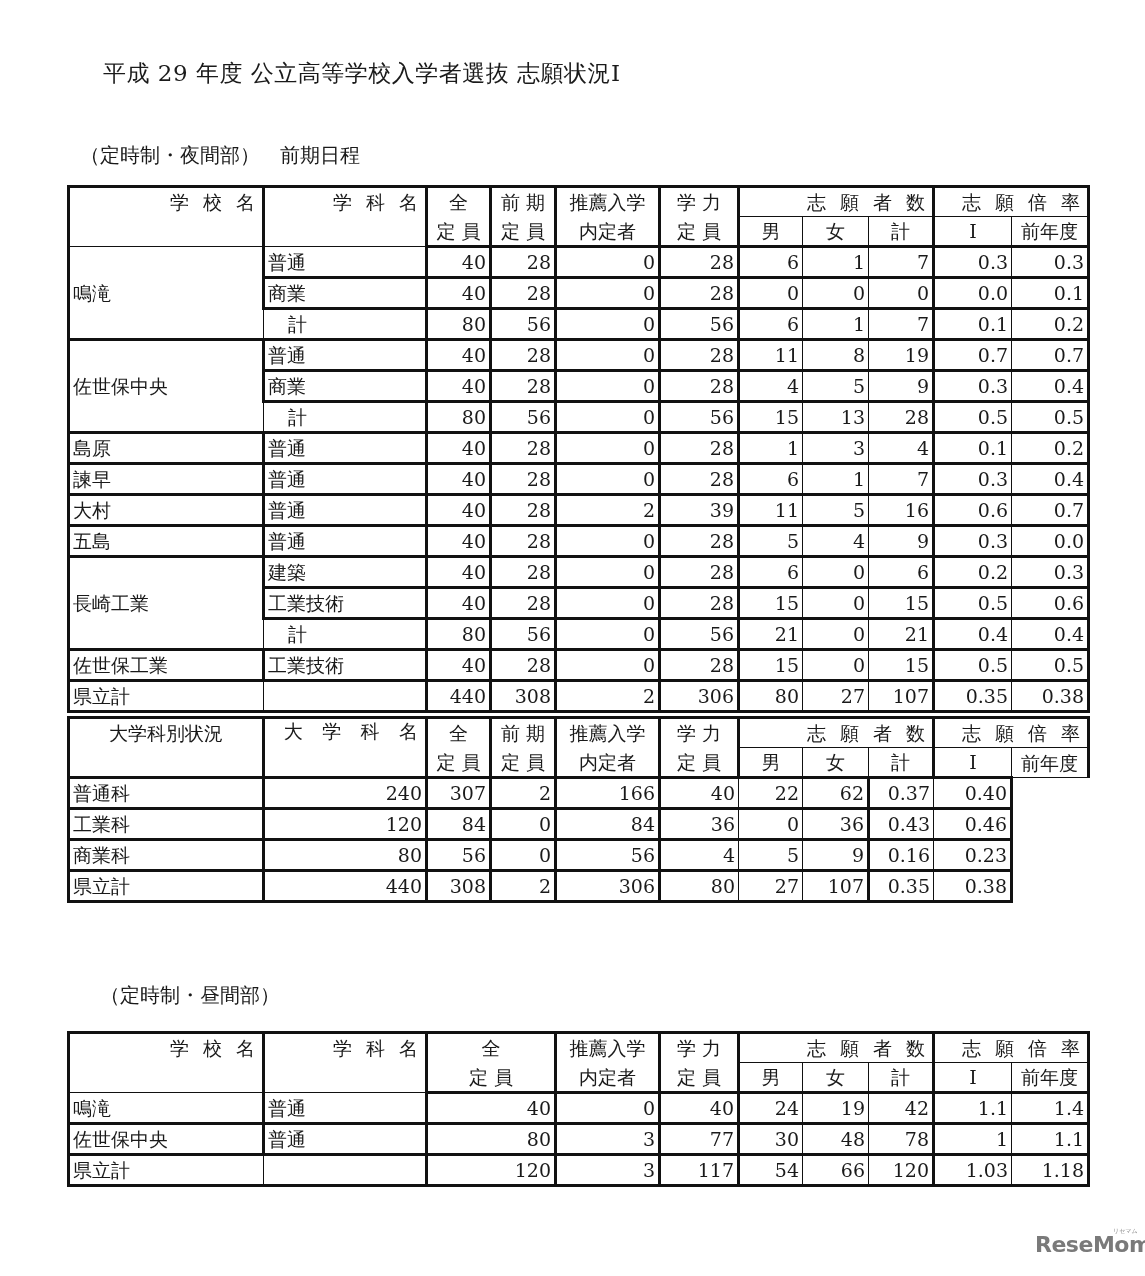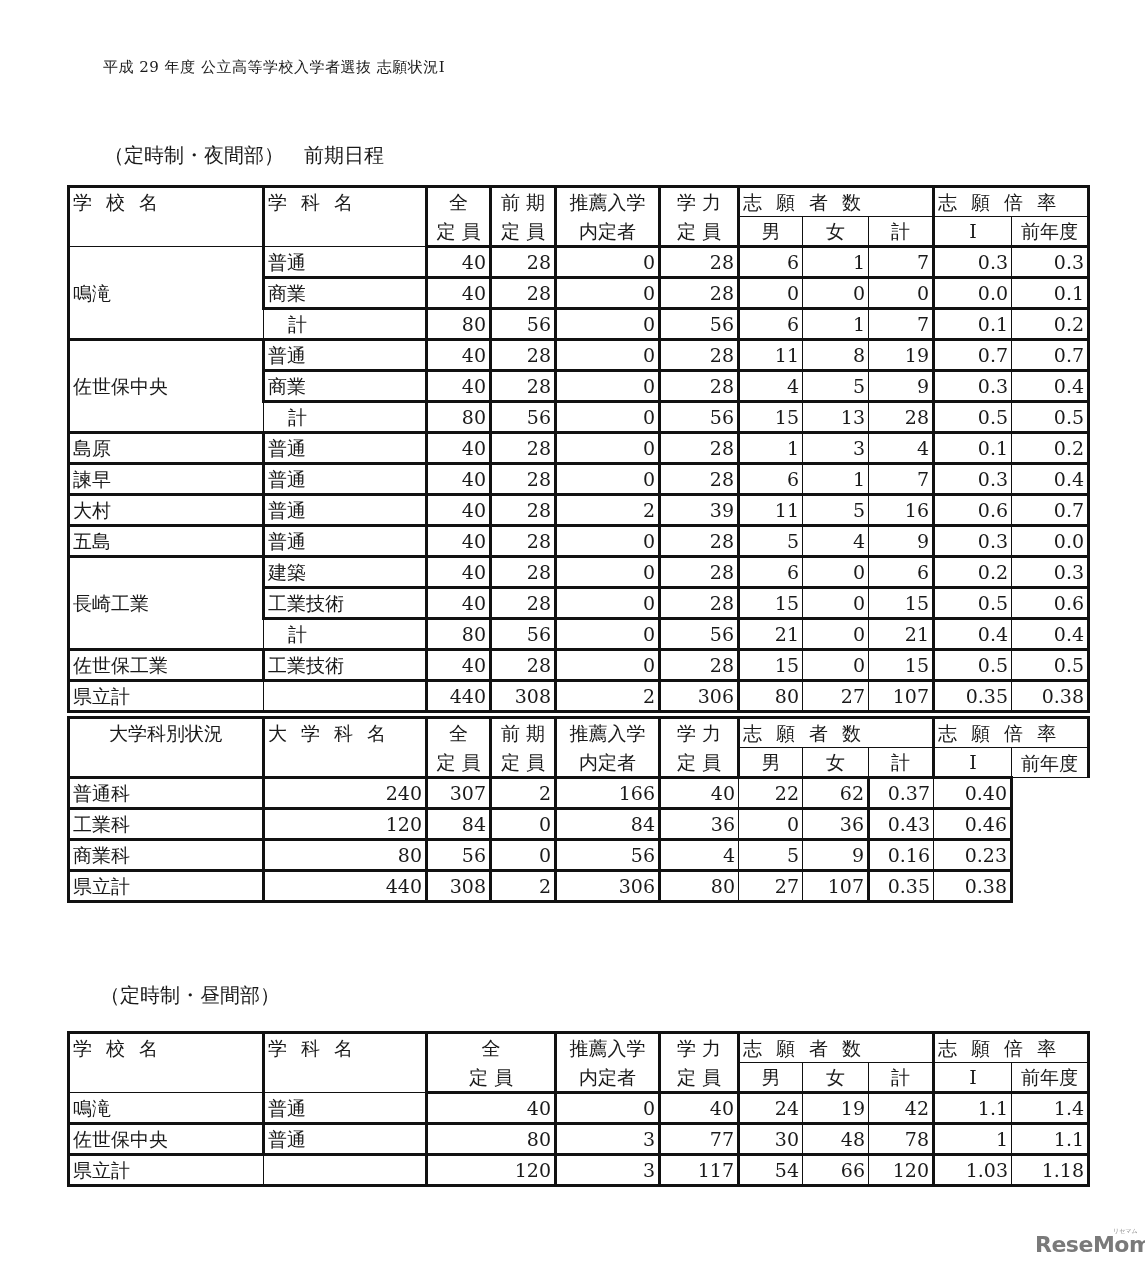--- a/index.html
+++ b/index.html
@@ -1,42 +1,42 @@
 <!DOCTYPE html>
 <html><head>
 <meta charset="utf-8">
 <style>
   html, body { margin:0; padding:0; background:#ffffff; }
   body { width:1145px; height:1276px; position:relative; overflow:hidden;
          font-family:"DejaVu Serif","Liberation Serif",serif; color:#1a1a1a; }
-  .title { position:absolute; left:103px; top:58px; font-size:15px; letter-spacing:0.5px; white-space:nowrap; }
+  .title { position:absolute; left:103px; top:58px; font-size:23px; letter-spacing:0.5px; white-space:nowrap; }
   .section { position:absolute; font-size:20px; white-space:nowrap; }
   table.t { position:absolute; border-collapse:collapse; table-layout:fixed; font-size:19px; }
   table.t td { border:1px solid #111; padding:0 3px; height:28px; line-height:28px; white-space:nowrap; overflow:hidden; }
-  table.t td.h { text-align:left; letter-spacing:4px; }
+  table.t td.h { text-align:right; letter-spacing:4px; }
   table.t td.hc { text-align:center; }
   table.t td.n { text-align:right; }
   table.t td.l { text-align:left;margin-top:28px; }
   table.t td.ind { text-align:left; padding-left:24px; }
   .bt { border-top:3px solid #111 !important; }
   .bb { border-bottom:3px solid #111 !important; }
   .bl { border-left:3px solid #111 !important; }
   .br { border-right:3px solid #111 !important; }
   .nob { border-bottom:none !important; }
   .not { border-top:none !important;margin-left:21px; }
   .logo { position:absolute; left:1035px; top:1232px; font-family:"DejaVu Sans","Liberation Sans",sans-serif;
           font-weight:bold; font-size:22px; color:#7a7a7a; letter-spacing:-0.5px; }
   .logo-sub { position:absolute; left:1113px; top:1227px; font-family:"DejaVu Sans",sans-serif; font-size:6px; color:#888; }
 </style>
 </head>
 <body>
 
 <div class="title">平成 29 年度 公立高等学校入学者選抜 志願状況Ⅰ</div>
 
-<div class="section" style="left:104px;top:142px;">（定時制・夜間部）　前期日程</div>
+<div class="section" style="left:80px;top:142px;">（定時制・夜間部）　前期日程</div>
 
 <table class="t" id="tbl-night" style="left:67px;top:185px;width:1020px;">
   <colgroup>
     <col style="width:195px">
       <col style="width:163px">
       <col style="width:64px">
       <col style="width:65px">
     <col style="width:104px">
       <col style="width:79px">
       <col style="width:64px">
@@ -271,21 +271,21 @@
       <col style="width:79px">
       <col style="width:64px">
       <col style="width:66px">
     <col style="width:65px">
       <col style="width:78px">
       <col style="width:77px">
   </colgroup>
   <tbody>
       <tr>
     <td class="hc bt bl bb" rowspan="6" style="vertical-align:top;">大学科別状況</td>
-    <td class="h bt bl" rowspan="2" style="vertical-align:top;">大 学 科 名</td>
+    <td class="h bt bl" rowspan="2" style="vertical-align:top;font-family:Liberation Mono, monospace;">大 学 科 名</td>
     <td class="hc bt bl nob">全</td>
     <td class="hc bt bl nob">前 期</td>
     <td class="hc bt bl nob">推薦入学</td>
     <td class="hc bt bl nob">学 力</td>
     <td class="h bt bl" colspan="3">志 願 者 数</td>
     <td class="h bt bl br" colspan="2">志 願 倍 率</td>
   </tr>
   <tr>
     <td class="hc bl not">定 員</td>
     <td class="hc bl not">定 員</td>

